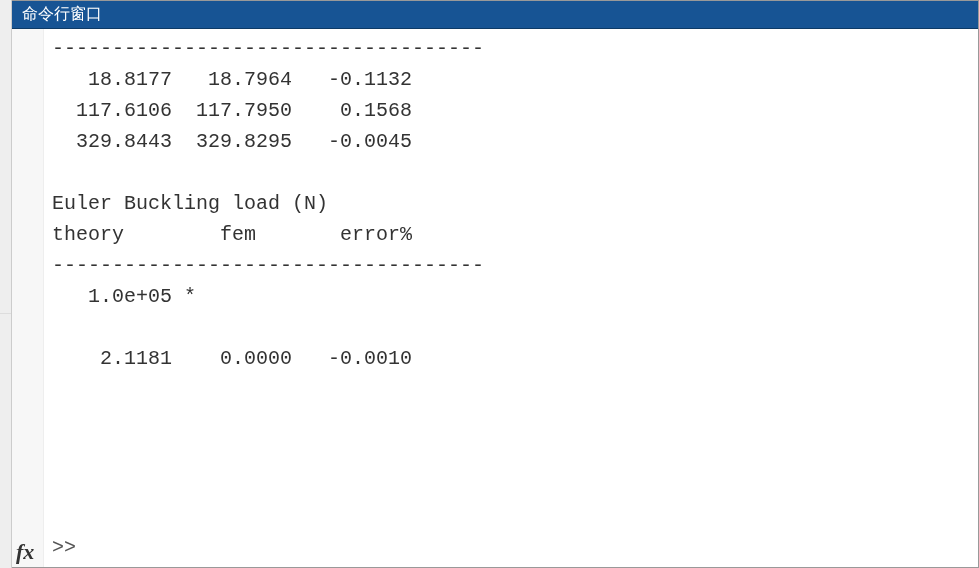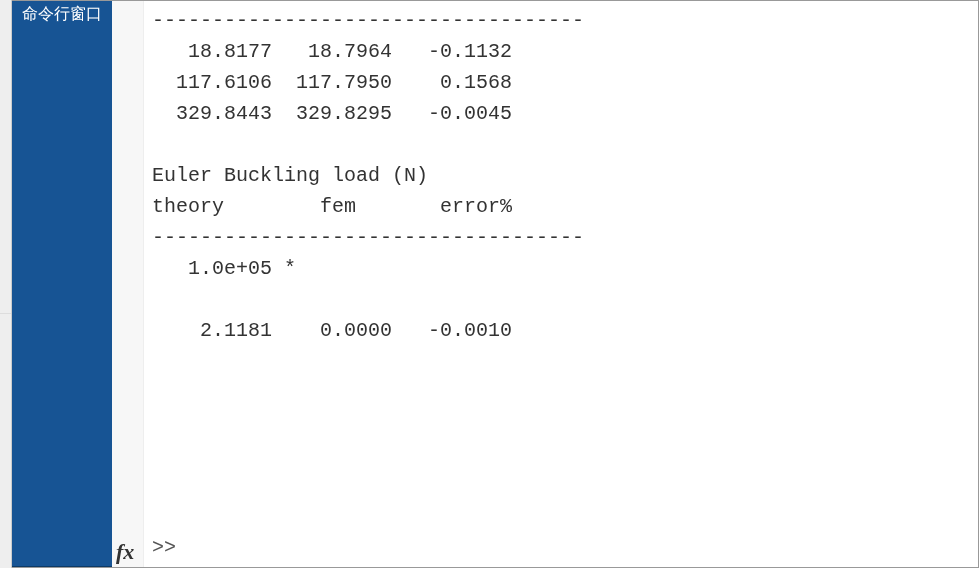--- a/index.html
+++ b/index.html
@@ -26,21 +26,21 @@
       top: 313px;
       left: 0;
       width: 100%;
       height: 1px;
       background: #dddddd;
     }
     .command-window {
       flex: 1;
       background: #ffffff;
       display: flex;
-      flex-direction: row;
+      flex-direction: column;
       border: 1px solid #999;
       border-left: none;
     }
     .title-bar {
       background: #175494;
       color: #ffffff;
       padding: 3px 10px;
       font-size: 16px;
       font-family: "Microsoft YaHei", "SimSun", sans-serif;
       border-bottom: 1px solid #0d3a66;

